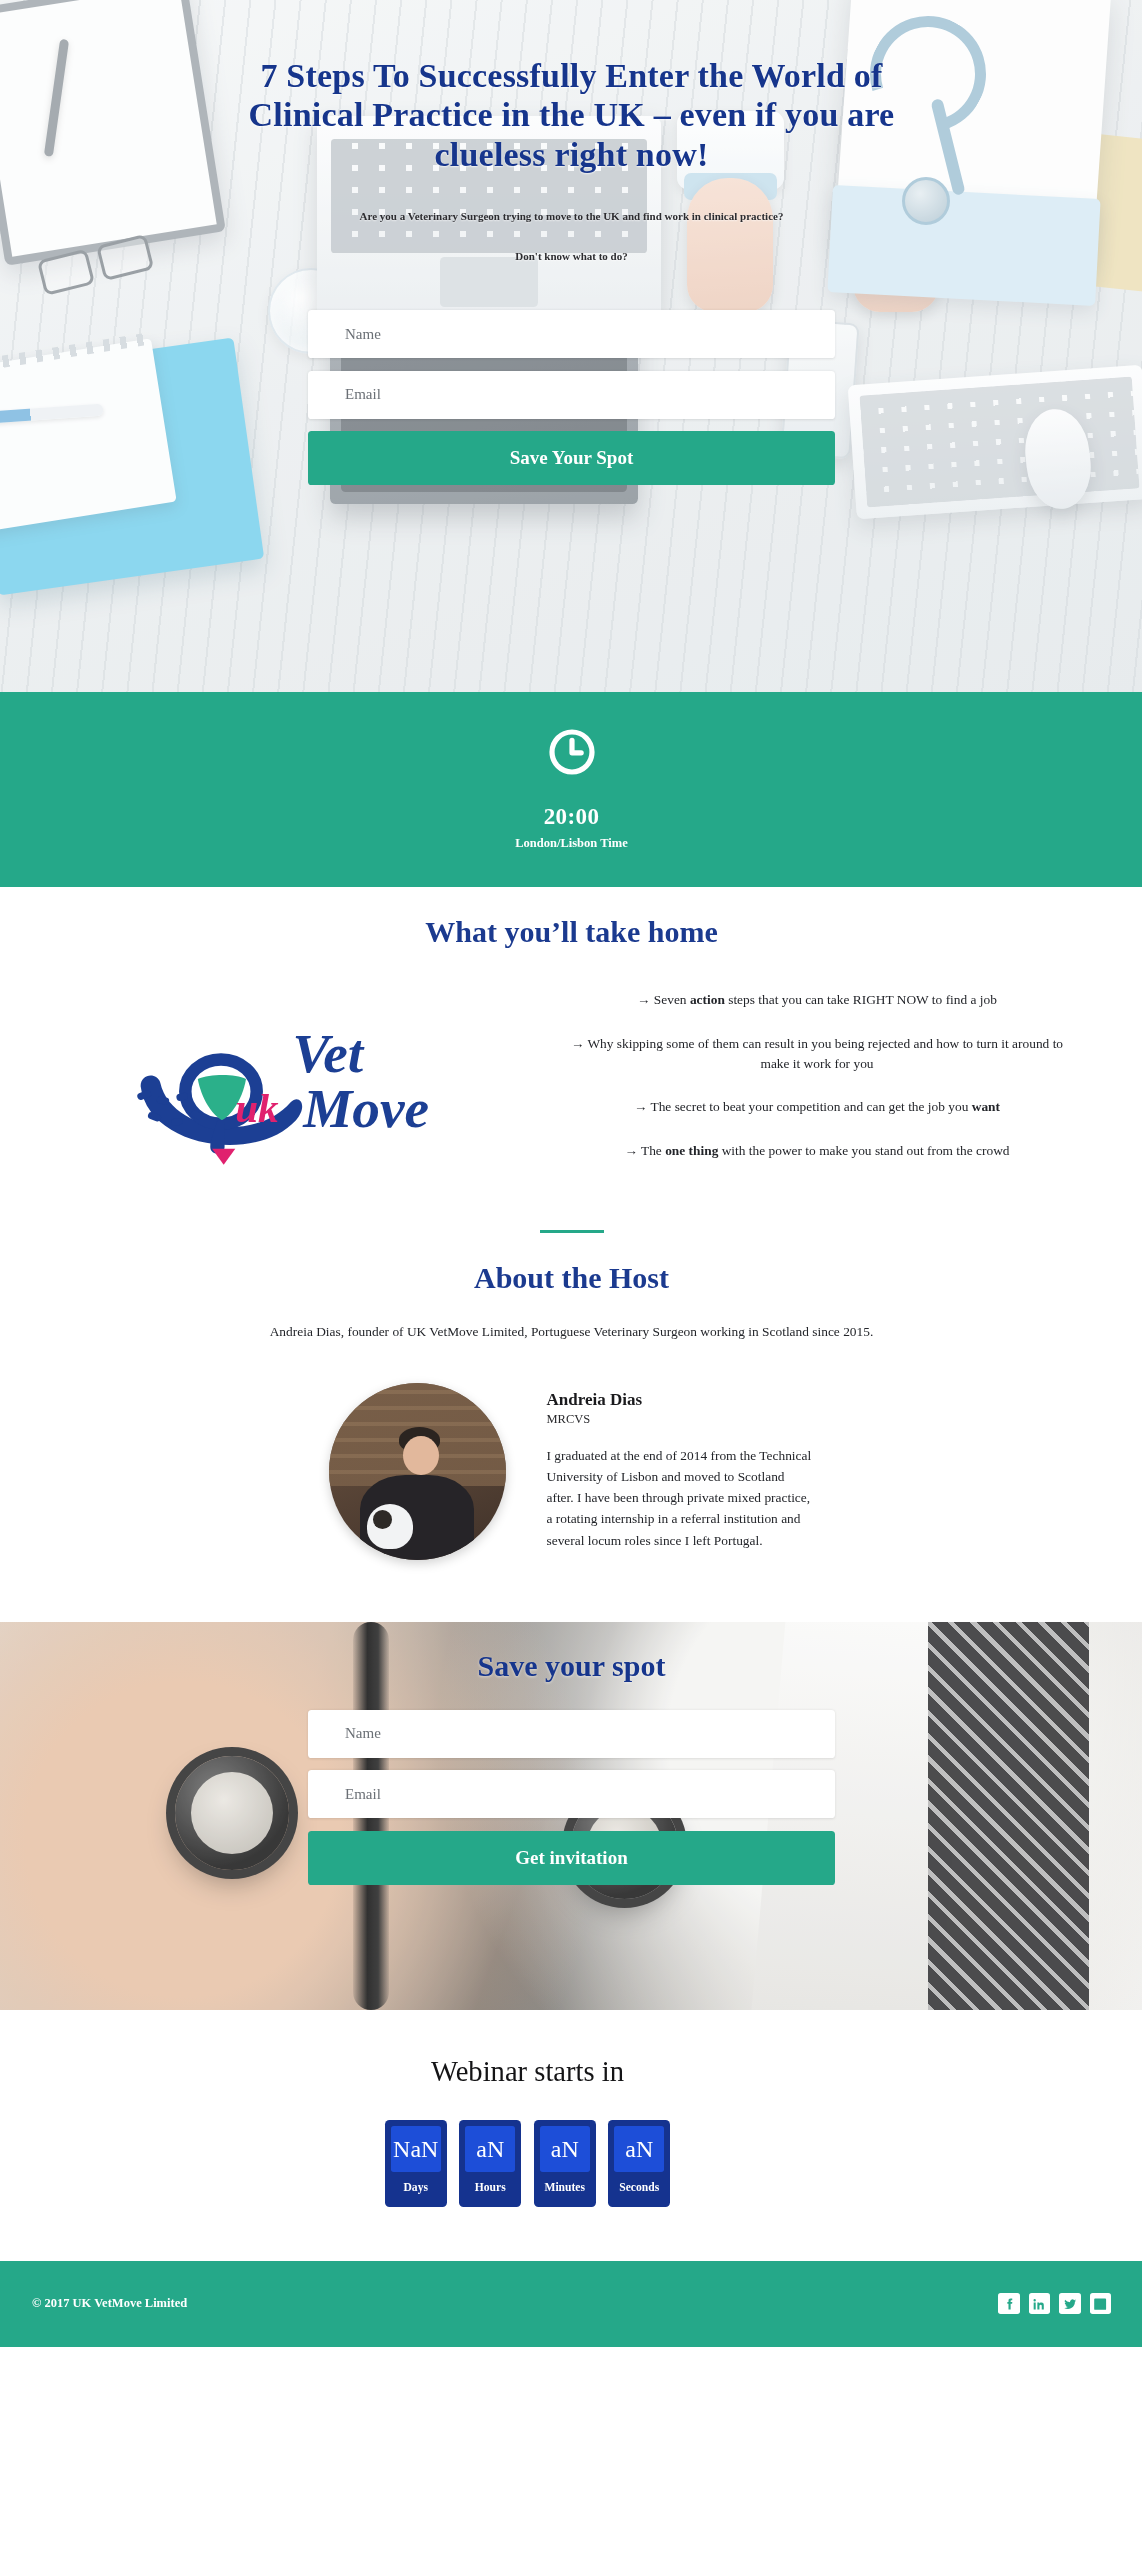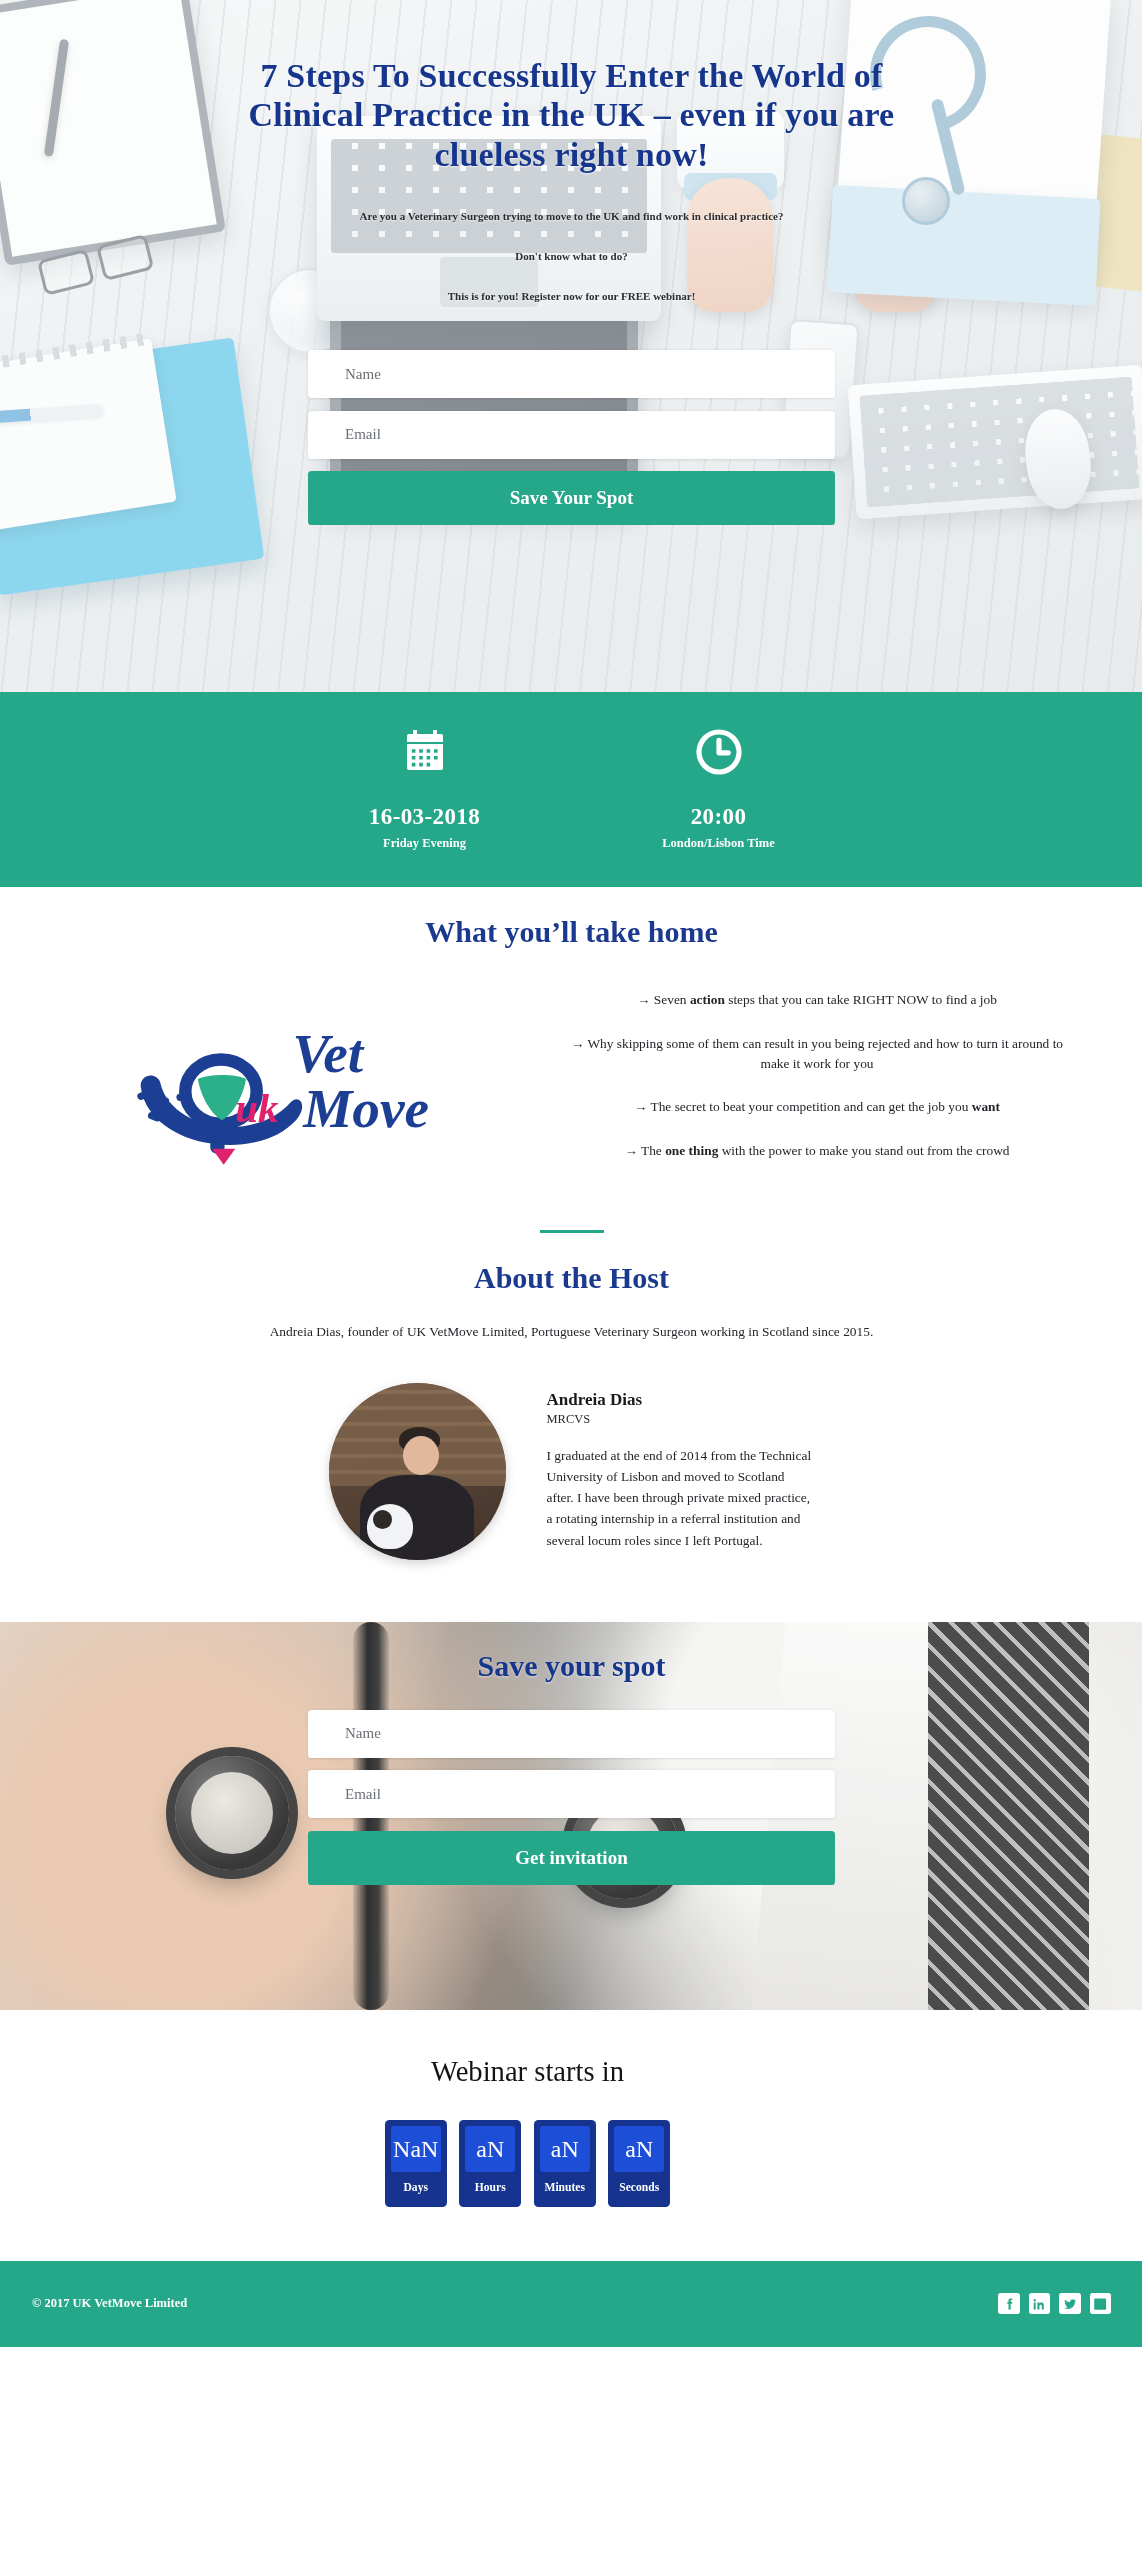--- a/index.html
+++ b/index.html
@@ -521,42 +521,31 @@
 
     <div class="hero-overlay"></div>
   </div>
 
   <div class="hero-content">
     <h1 class="hero-title">7 Steps To Successfully Enter the World of Clinical Practice in the UK – even if you are clueless right now!</h1>
 
     <div class="hero-sub">
       <p>Are you a Veterinary Surgeon trying to move to the UK and find work in clinical practice?</p>
       <p>Don't know what to do?</p>
-      <p>This is for you! Register now for our FREE webinar!</p>
     </div>
 
     <form class="hero-form">
       <input class="field" type="text" placeholder="Name" style="">
       <input class="field" type="email" placeholder="Email" style="">
       <button class="btn-primary" type="submit">Save Your Spot</button>
     </form>
   </div>
 </section>
 
 <section class="datetime-bar">
-  <div class="dt-item">
-    <div class="dt-icon">
-      <svg width="48" height="48" viewBox="0 0 24 24" fill="#ffffff">
-        <path d="M6 1h2v2h8V1h2v2h2a1 1 0 0 1 1 1v3H3V4a1 1 0 0 1 1-1h2V1z"></path>
-        <path d="M3 8h18v12a1 1 0 0 1-1 1H4a1 1 0 0 1-1-1V8zm2.4 2.6v1.8h1.8v-1.8H5.4zm3.7 0v1.8h1.8v-1.8H9.1zm3.7 0v1.8h1.8v-1.8h-1.8zm3.7 0v1.8h1.8v-1.8h-1.8zM5.4 14v1.8h1.8V14H5.4zm3.7 0v1.8h1.8V14H9.1zm3.7 0v1.8h1.8V14h-1.8zm3.7 0v1.8h1.8V14h-1.8zM5.4 17.4v1.8h1.8v-1.8H5.4zm3.7 0v1.8h1.8v-1.8H9.1zm3.7 0v1.8h1.8v-1.8h-1.8z"></path>
-      </svg>
-    </div>
-    <div class="dt-value">16-03-2018</div>
-    <div class="dt-label">Friday Evening</div>
-  </div>
 
   <div class="dt-item">
     <div class="dt-icon">
       <svg width="48" height="48" viewBox="0 0 24 24">
         <circle cx="12" cy="12" r="10" fill="none" stroke="#ffffff" stroke-width="2.6"></circle>
         <path d="M12 6.2v6.2h4.6" fill="none" stroke="#ffffff" stroke-width="2.6" stroke-linecap="round" stroke-linejoin="round"></path>
       </svg>
     </div>
     <div class="dt-value">20:00</div>
     <div class="dt-label">London/Lisbon Time</div>

